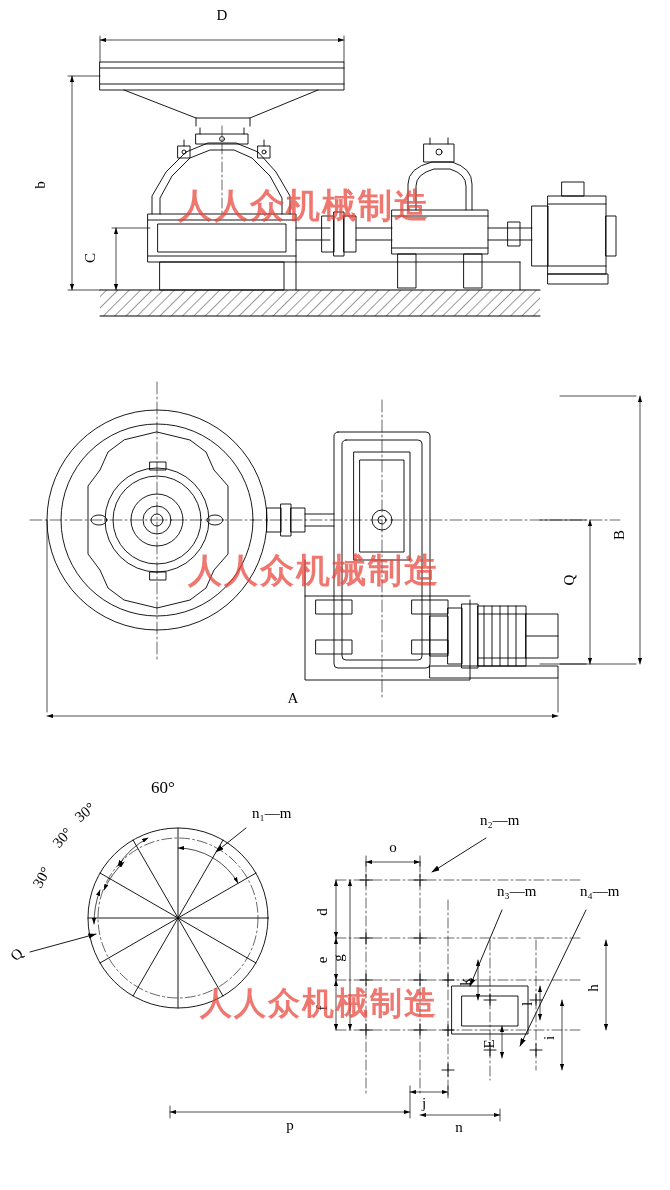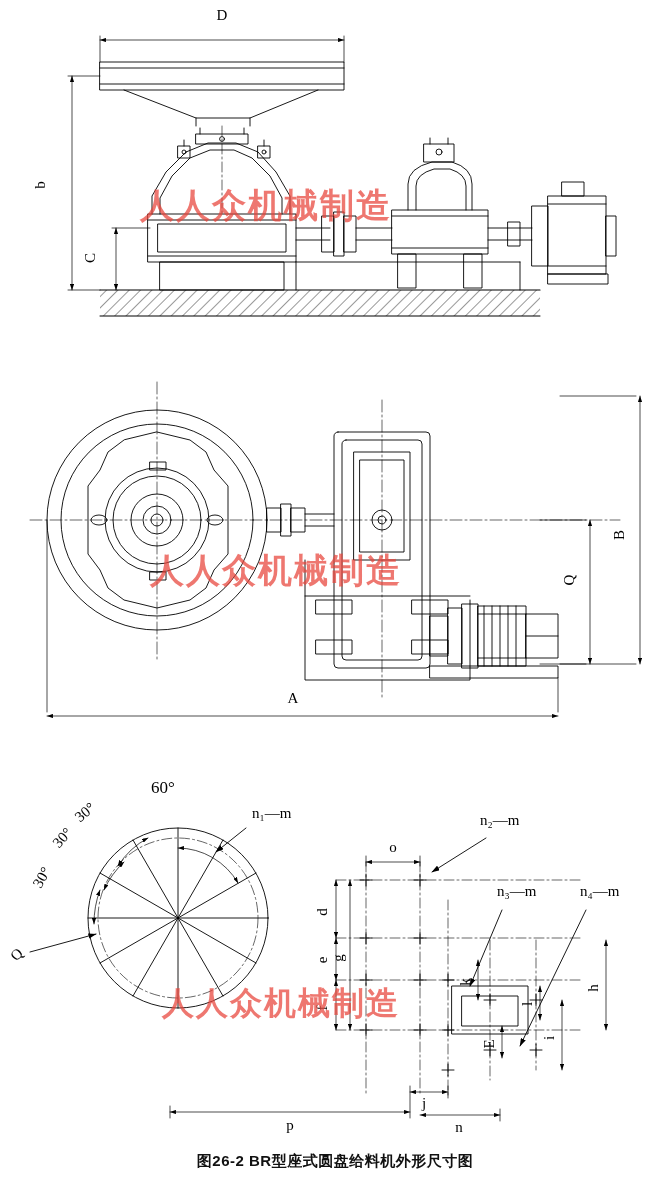--- a/index.html
+++ b/index.html
@@ -41,20 +41,21 @@
   }
   .wm {
     position: absolute;
     font-family: "Liberation Sans", sans-serif;
     font-weight: bold;
     color: #e8443a;
     opacity: 0.72;
     white-space: nowrap;
     pointer-events: none;
     letter-spacing: 2px;
+    margin-left: 38px;
   }
   .wm1 { left: 140px; top: 183px; font-size: 34px; }
   .wm2 { left: 150px; top: 548px; font-size: 34px; }
   .wm3 { left: 162px; top: 982px; font-size: 32px; }
 </style>
 </head>
 <body>
 
 <div id="page">
 
@@ -396,14 +397,13 @@
       <text x="424" y="1108" text-anchor="middle">j</text>
       <text x="459" y="1132" text-anchor="middle">n</text>
       <text x="290" y="1130" text-anchor="middle">p</text>
     </g>
   </svg>
 
   <div class="wm wm1">人人众机械制造</div>
   <div class="wm wm2">人人众机械制造</div>
   <div class="wm wm3">人人众机械制造</div>
 
-  <div class="caption">图26-2 BR型座式圆盘给料机外形尺寸图</div>
 </div>
 
 </body></html>

